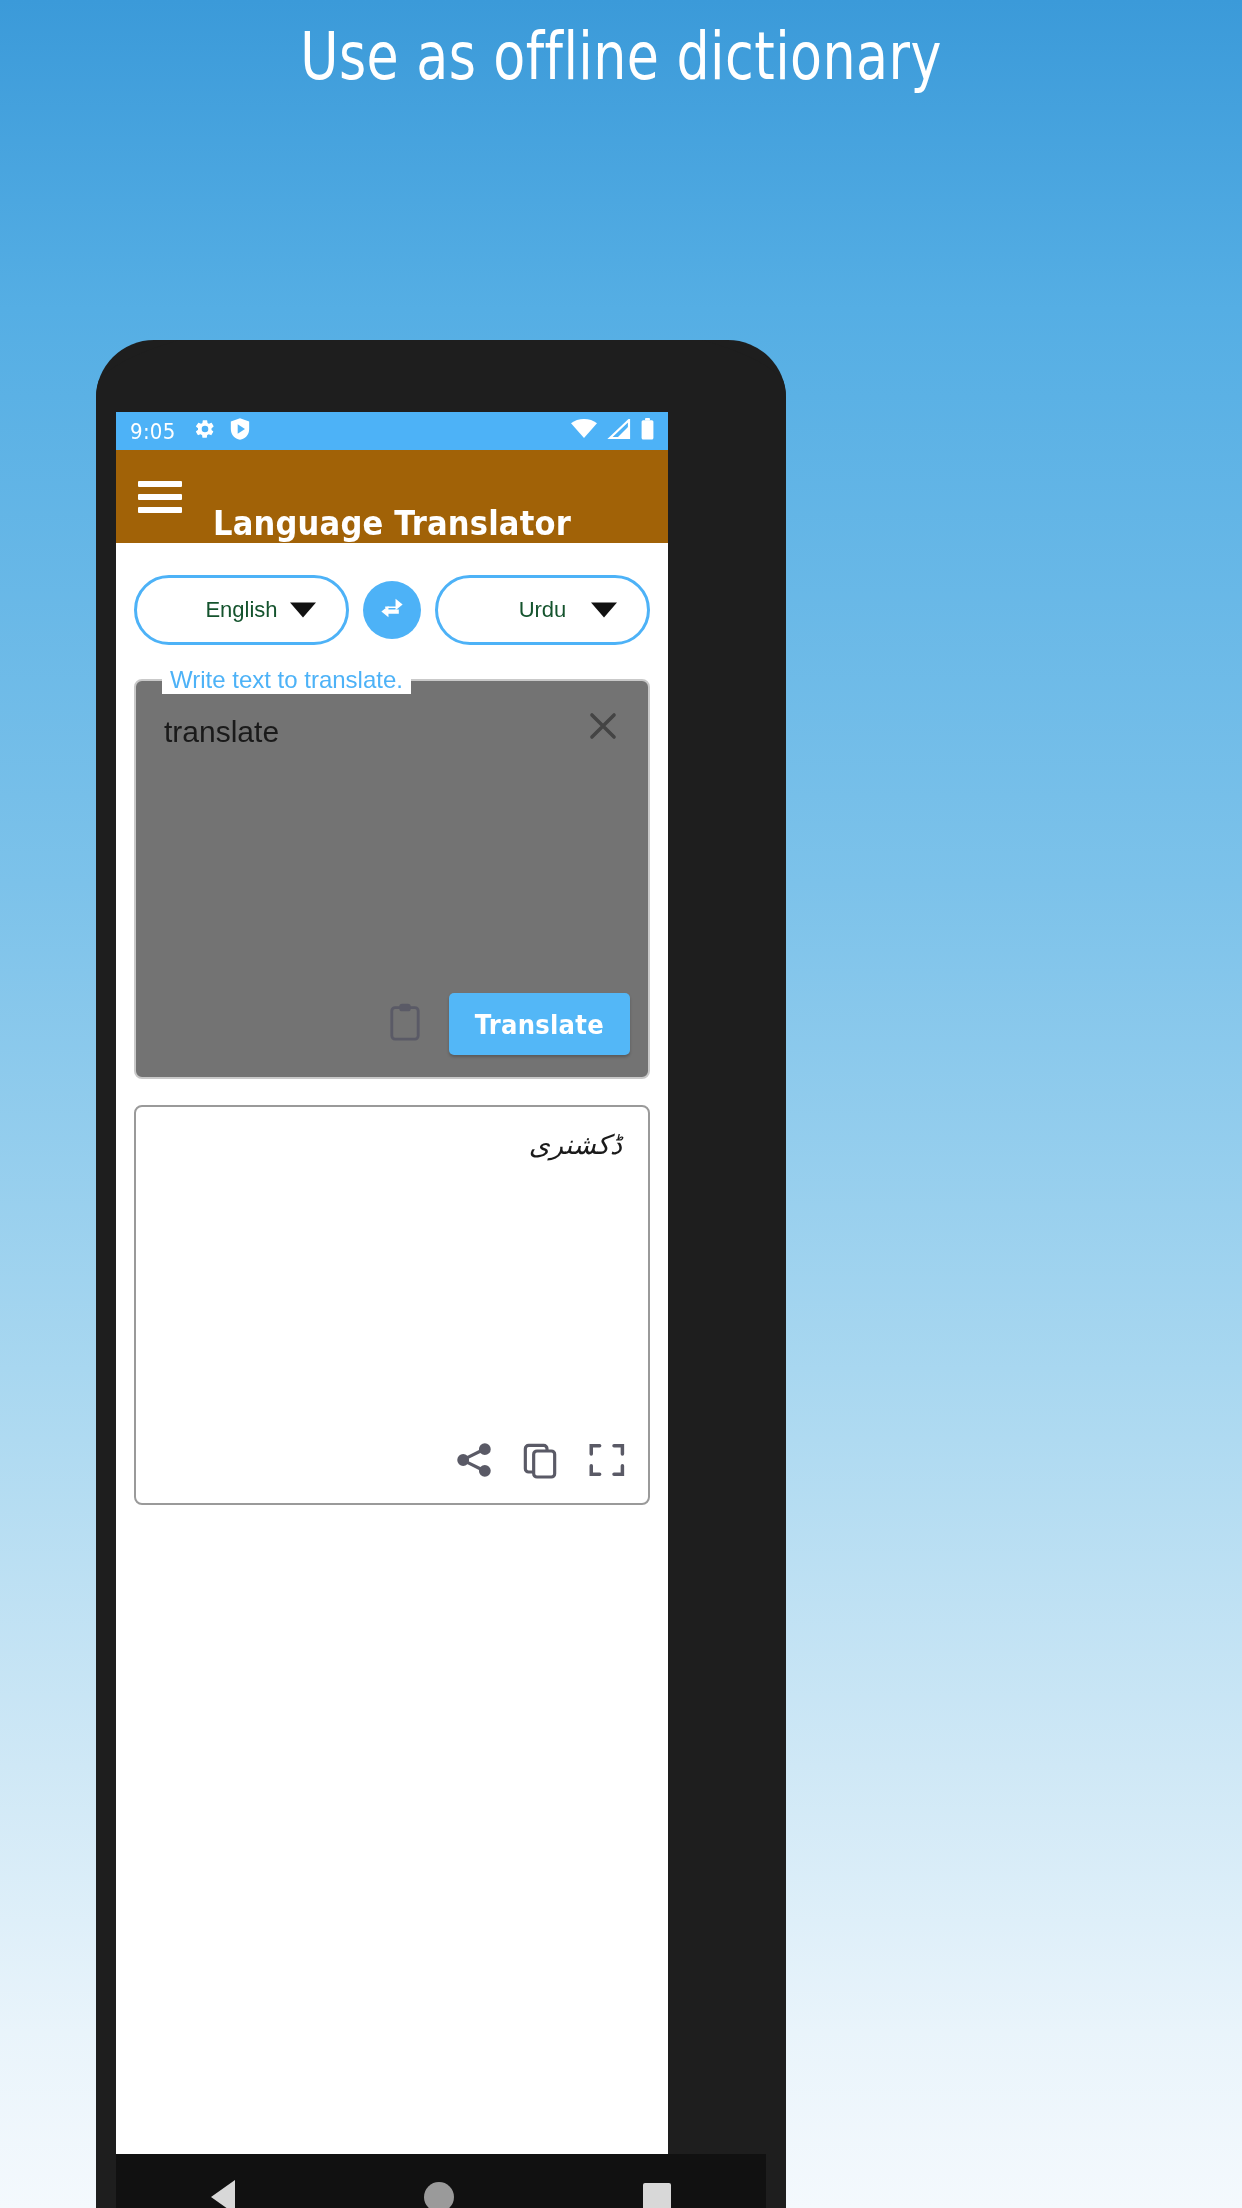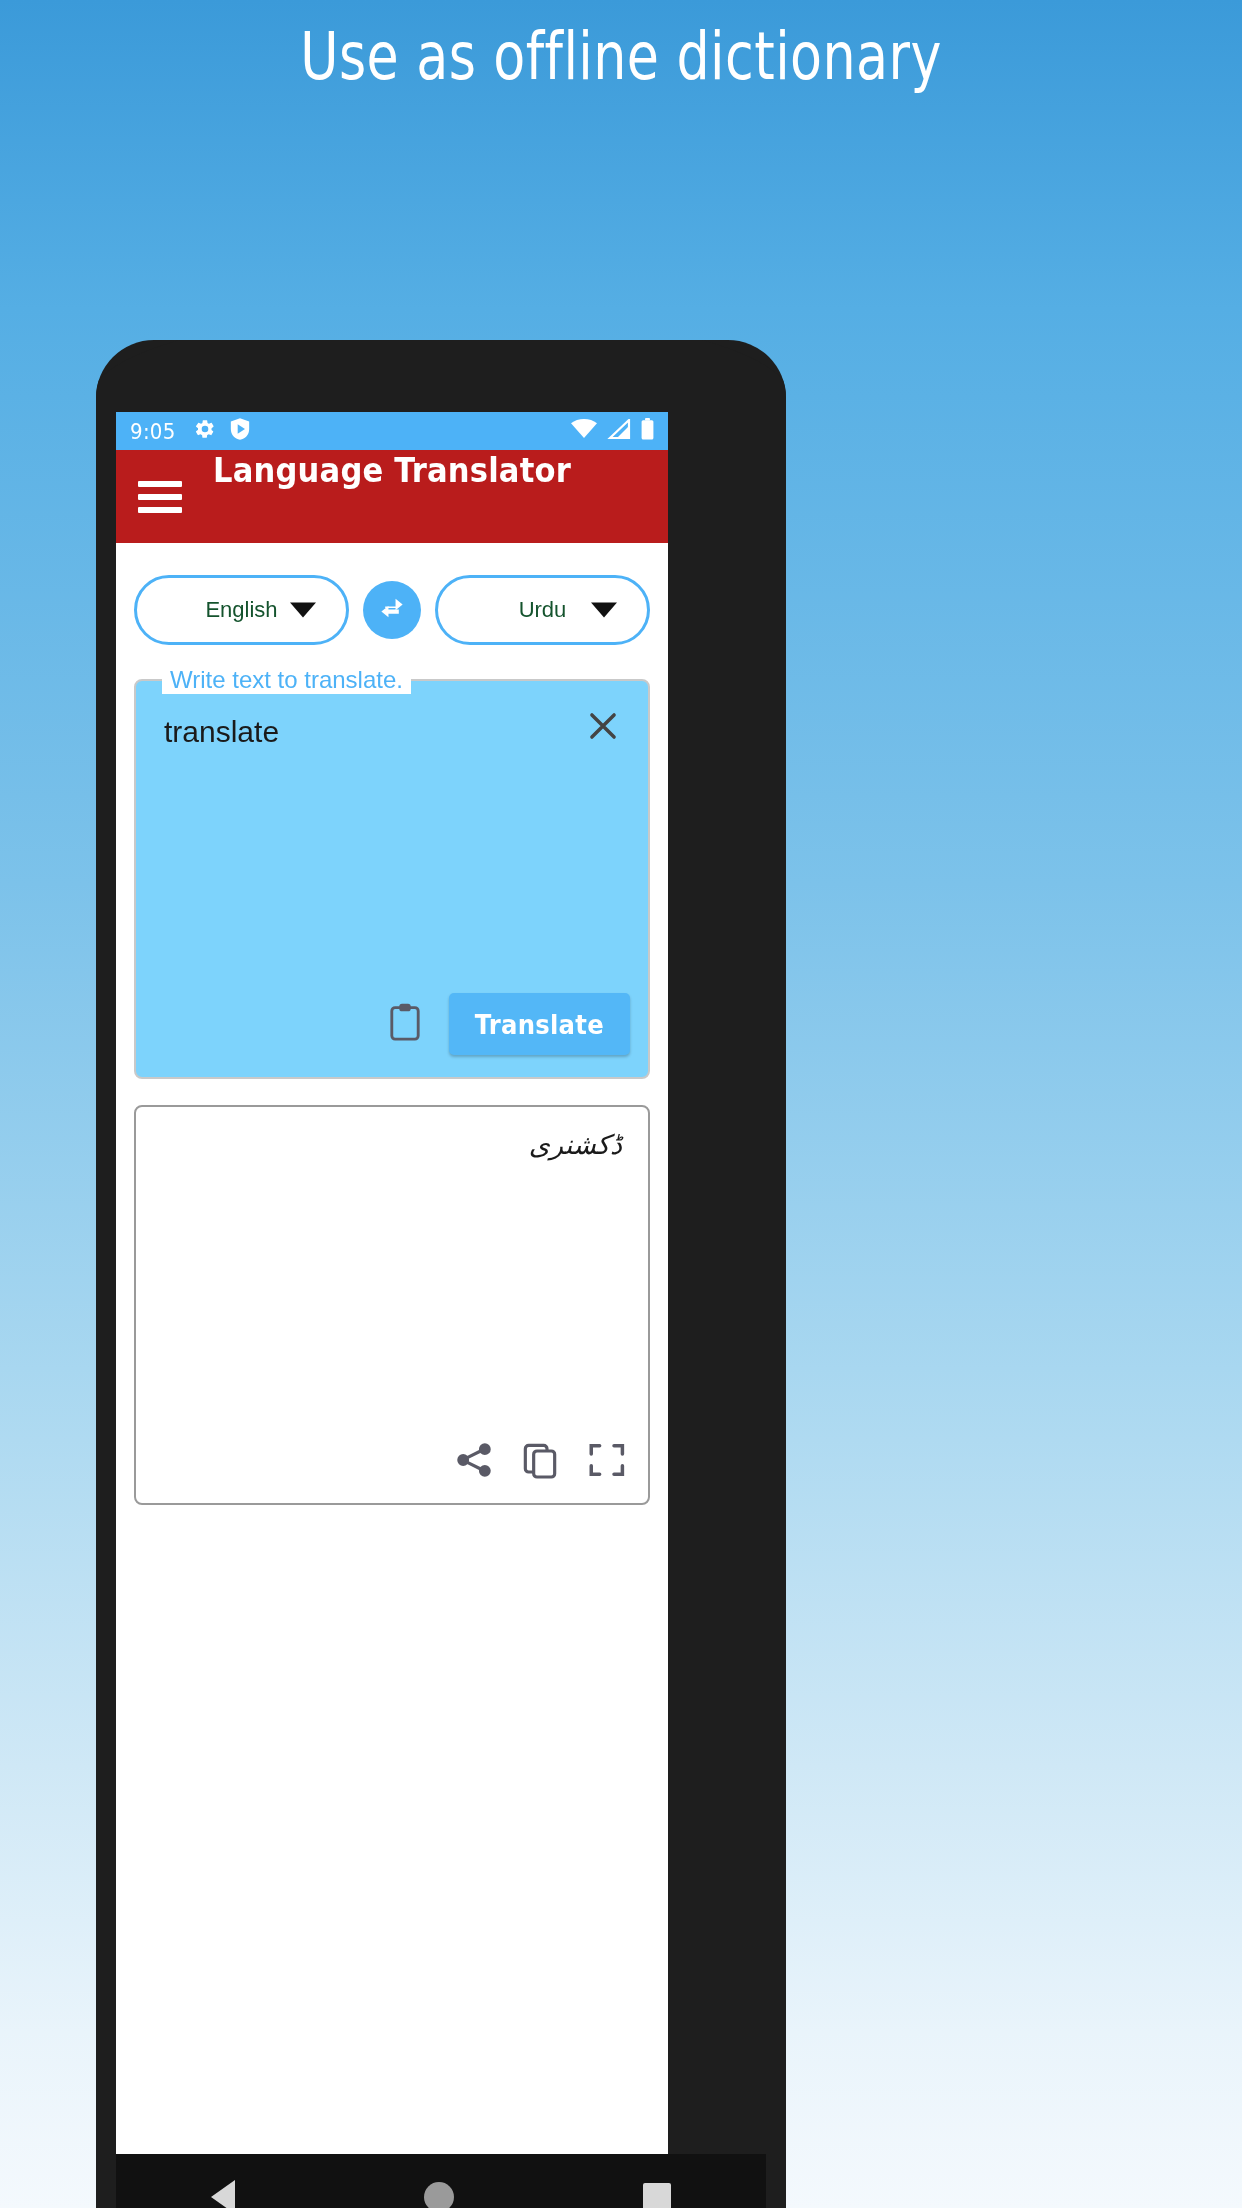--- a/index.html
+++ b/index.html
@@ -53,22 +53,22 @@
     padding:0 14px;color:#fff;
     box-sizing:border-box;
   }
   .sb-time{font-size:22px;font-weight:400;letter-spacing:0.3px;font-family:"DejaVu Sans Condensed","Liberation Sans",sans-serif;}
   .sb-left-icons{display:flex;align-items:center;gap:14px;margin-left:18px;}
   .sb-spacer{flex:1;}
   .sb-right-icons{display:flex;align-items:center;gap:10px;}
 
   
   .appbar{
-    height:93px;background:#b91c1c;
-    display:flex;align-items:flex-start;
+    height:93px;background:#a16207;
+    display:flex;align-items:flex-end;
     position:relative;
     box-sizing:border-box;
   }
   .hamburger{
     position:absolute;left:22px;top:50%;transform:translateY(-50%);
     width:44px;height:32px;display:flex;flex-direction:column;justify-content:space-between;
     cursor:pointer;
   }
   .hamburger span{display:block;height:6px;background:#fff;border-radius:1px;width:100%;}
   .appbar-title{
@@ -101,21 +101,21 @@
     width:58px;height:58px;border-radius:50%;
     background:#4db2f7;margin:0 14px;
     display:flex;align-items:center;justify-content:center;
     flex:0 0 auto;cursor:pointer;
   }
 
   
   .input-card{
     position:relative;margin-top:34px;
     border:2px solid #c9c9c9;border-radius:8px;
-    height:400px;background:#7dd3fc;
+    height:400px;background:#737373;
     box-sizing:border-box;
   }
   .float-label{
     position:absolute;top:-15px;left:26px;
     background:#fff;padding:0 8px;
     color:#4db2f7;font-size:24px;
     white-space:nowrap;
   }
   .input-text{
     position:absolute;top:34px;left:28px;

